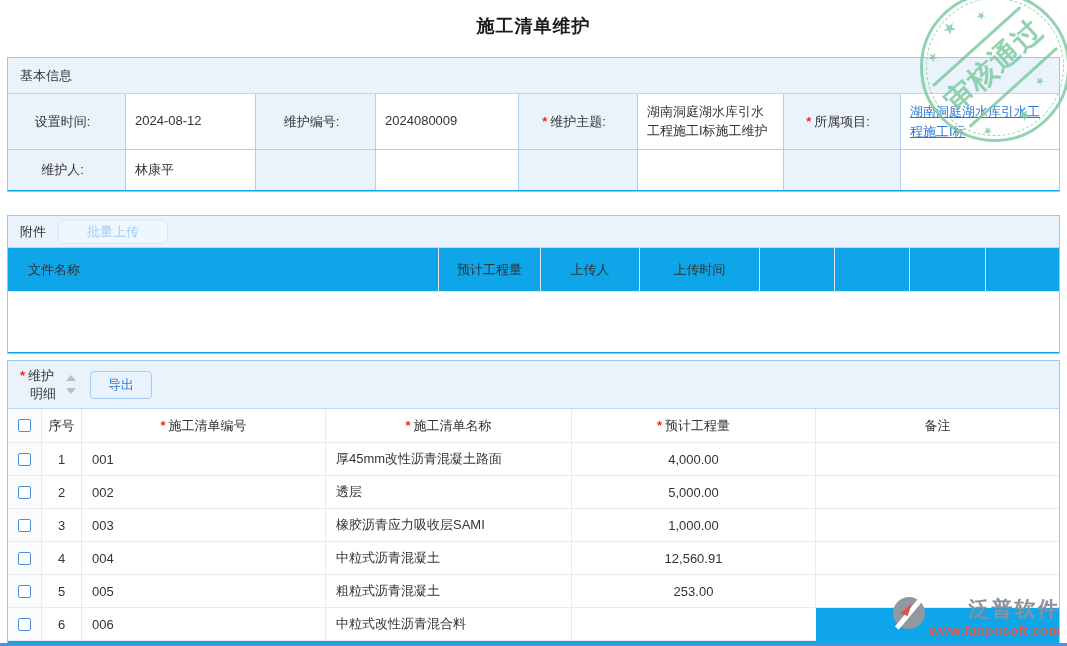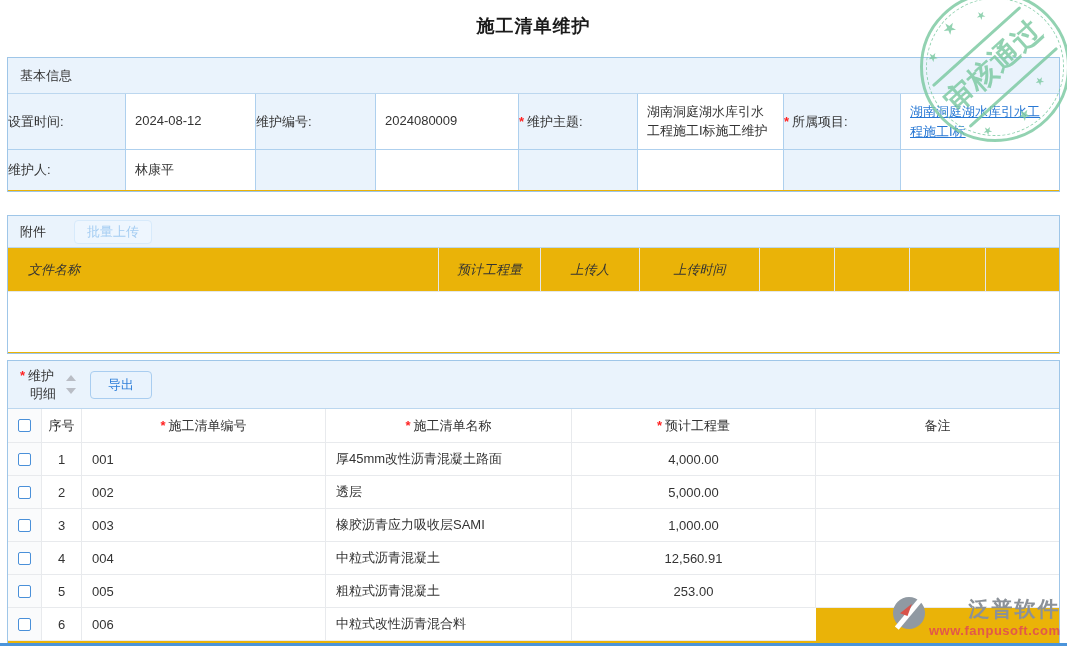--- a/index.html
+++ b/index.html
@@ -6,46 +6,46 @@
   html,body { width:1067px; height:646px; }
   body {
     position:relative; overflow:hidden; background:#fff;
     font-family:"Liberation Sans","DejaVu Sans",sans-serif;
     color:#333; font-size:13px;
   }
   .page-title { position:absolute; top:14px; left:0; width:100%; text-align:center;
     font-size:18px; font-weight:bold; color:#1b1b1b; letter-spacing:1px; }
 
   
-  .panel { position:absolute; left:7px; width:1053px; border:1px solid #9fc6e8; background:#eab308; }
+  .panel { position:absolute; left:7px; width:1053px; border:1px solid #9fc6e8; background:#0ea5e9; }
   .sec-head { background:#eaf3fc; display:flex; align-items:center; padding-left:12px;
     border-bottom:1px solid #bcd7ef; color:#333; }
 
   
   .panel-basic { top:57px; height:135px; }
   .basic-head { height:36px; }
   .basic-grid { display:grid; grid-template-columns:118px 130px 120px 143px 119px 146px 117px 1fr; }
   .bcell { display:flex; align-items:center; border-right:1px solid #aed0ee;
     border-bottom:1px solid #aed0ee; overflow:hidden; }
   .bcell.lastcol { border-right:none; }
   .bcell.r1 { height:56px; }
   .bcell.r2 { height:40px; border-bottom:none; }
-  .bcell.lbl { background:#eaf3fc; justify-content:flex-start; padding-right:8px; text-align:right; }
+  .bcell.lbl { background:#eaf3fc; justify-content:center; padding-right:8px; text-align:right; }
   .bcell.val { background:#fff; padding:4px 9px; line-height:1.45; }
   .req { color:#ff2222; margin-right:3px; font-weight:bold; }
   a.plink { color:#2878d4; text-decoration:underline; line-height:1.5; }
 
   
   .panel-attach { top:215px; height:139px; }
   .attach-head { height:32px; }
   .btn { display:inline-flex; align-items:center; justify-content:center; border-radius:4px;
     font-size:13px; cursor:pointer; }
-  .btn-upload { margin-left:28px; height:24px; padding:0 12px; background:#eef6fe;
+  .btn-upload { margin-left:12px; height:24px; padding:0 28px; background:#eef6fe;
     border:1px solid #d7eafb; color:#a5cdf2; }
-  .attach-grid { display:grid; grid-template-columns:431px 102px 99px 120px 75px 75px 76px 1fr;font-style:italic; }
+  .attach-grid { display:grid; grid-template-columns:431px 102px 99px 120px 75px 75px 76px 1fr; }
   .acell { height:44px; display:flex; align-items:center; justify-content:center;
     border-right:1px solid #e4e7ea; border-bottom:1px solid #e4e7ea; color:#333; }
   .acell.first { justify-content:flex-start; padding-left:20px; }
   .acell.lastcol { border-right:none; }
   .attach-body { height:60px; background:#fff; }
 
   
   .panel-detail { top:360px; height:290px; }
   .detail-head { height:48px; }
   .dt-label { font-size:13px; line-height:1.35; color:#333; }

